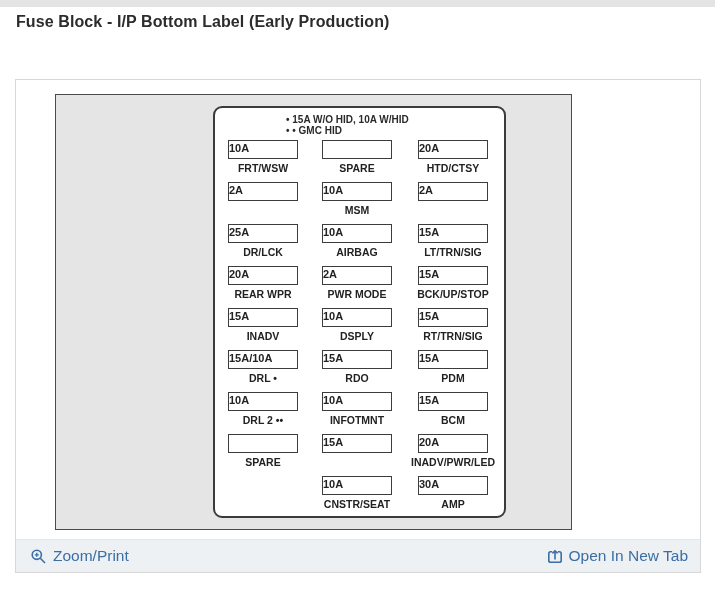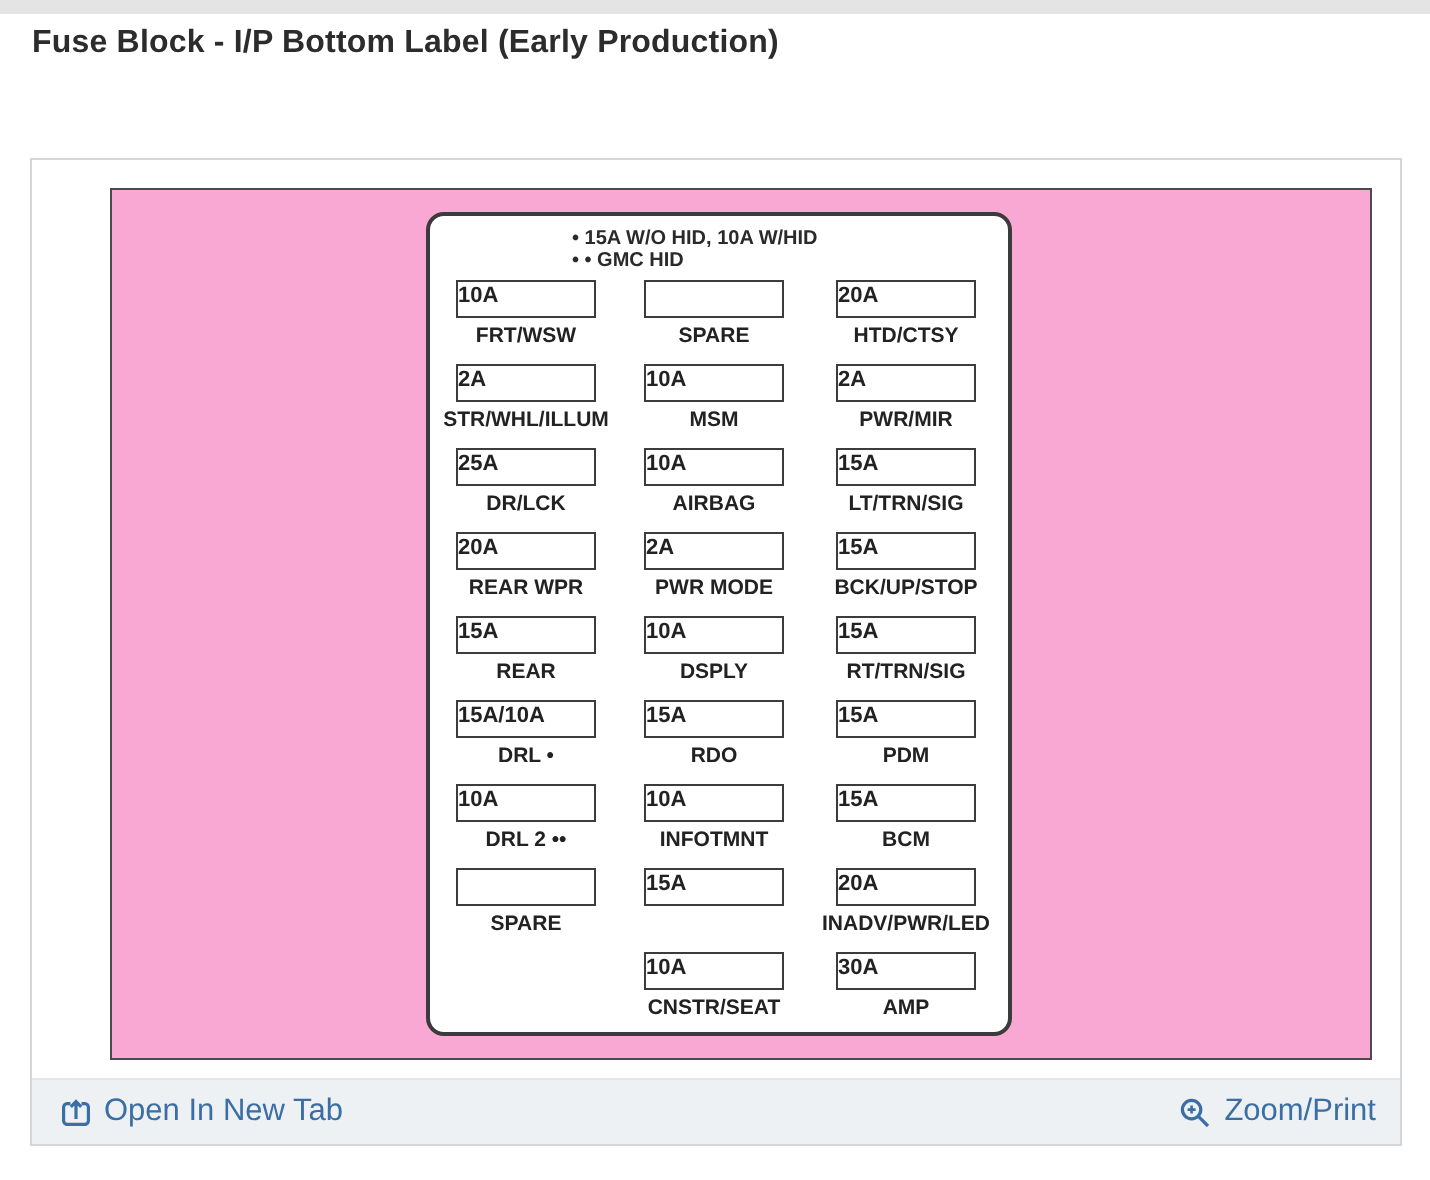--- a/index.html
+++ b/index.html
@@ -12,22 +12,22 @@
   }
   #page-title{
     position:absolute;left:16px;top:13px;font-size:16px;font-weight:bold;
     color:#2c2c2c;letter-spacing:.1px;
   }
   #panel{
     position:absolute;left:15px;top:79px;width:686px;height:494px;
     border:1px solid #d7d7d7;background:#ffffff;box-sizing:border-box;
   }
   #image-area{
-    position:absolute;left:39px;top:14px;width:631px;height:436px;
-    border:1px solid #4b4b4b;background:#f9a8d4;box-sizing:border-box;
+    position:absolute;left:39px;top:14px;width:517px;height:436px;
+    border:1px solid #4b4b4b;background:#e5e5e5;box-sizing:border-box;
   }
   #diagram{
     position:absolute;left:157px;top:11px;width:293px;height:412px;
     border:2px solid #3b3b3b;border-radius:9px;box-sizing:border-box;background:#fff;
   }
   #diagram-notes{
     padding-top:6px;margin-left:71px;font-size:10px;font-weight:bold;
     line-height:11px;color:#2a2a2a;white-space:nowrap;
   }
   #fuse-grid{margin-top:4px;}
@@ -81,29 +81,27 @@
               <div class="fuse-label">SPARE</div>
             </div>
             <div class="fuse-cell">
               <div class="fuse-box">20A</div>
               <div class="fuse-label">HTD/CTSY</div>
             </div>
           </div>
           <div class="fuse-row">
             <div class="fuse-cell">
               <div class="fuse-box">2A</div>
-              <div class="fuse-label">STR/WHL/ILLUM</div>
             </div>
             <div class="fuse-cell">
               <div class="fuse-box">10A</div>
               <div class="fuse-label">MSM</div>
             </div>
             <div class="fuse-cell">
               <div class="fuse-box">2A</div>
-              <div class="fuse-label">PWR/MIR</div>
             </div>
           </div>
           <div class="fuse-row">
             <div class="fuse-cell">
               <div class="fuse-box">25A</div>
               <div class="fuse-label">DR/LCK</div>
             </div>
             <div class="fuse-cell">
               <div class="fuse-box">10A</div>
               <div class="fuse-label">AIRBAG</div>
@@ -123,21 +121,21 @@
               <div class="fuse-label">PWR MODE</div>
             </div>
             <div class="fuse-cell">
               <div class="fuse-box">15A</div>
               <div class="fuse-label">BCK/UP/STOP</div>
             </div>
           </div>
           <div class="fuse-row">
             <div class="fuse-cell">
               <div class="fuse-box">15A</div>
-              <div class="fuse-label">REAR</div>
+              <div class="fuse-label">INADV</div>
             </div>
             <div class="fuse-cell">
               <div class="fuse-box">10A</div>
               <div class="fuse-label">DSPLY</div>
             </div>
             <div class="fuse-cell">
               <div class="fuse-box">15A</div>
               <div class="fuse-label">RT/TRN/SIG</div>
             </div>
           </div>
@@ -191,35 +189,35 @@
             <div class="fuse-cell">
               <div class="fuse-box">30A</div>
               <div class="fuse-label">AMP</div>
             </div>
           </div>
         </div>
     </div>
   </div>
 
   <div id="footer-bar">
+    <a class="footer-link">
+      <span>
+        <svg width="17" height="17" viewBox="0 0 17 17" fill="none" stroke="#3a6ea5" stroke-width="1.6">
+          <circle cx="6.8" cy="6.8" r="4.6"></circle>
+          <path d="M10.3 10.3 L15 15"></path>
+          <path d="M6.8 4.8 V8.8 M4.8 6.8 H8.8" stroke-width="1.3"></path>
+        </svg>
+      </span>
+      <span>Zoom/Print</span>
+    </a>
     <a class="footer-link">
       <span>
         <svg width="16" height="16" viewBox="0 0 16 16" fill="none" stroke="#3a6ea5" stroke-width="1.6">
           <rect x="1.8" y="3.8" width="12.4" height="10.4" rx="1.8"></rect>
           <rect x="5.2" y="1.2" width="5.6" height="5.2" fill="#eef1f4" stroke="none"></rect>
           <path d="M8 11.5 V3 M5.4 5.4 L8 2.8 L10.6 5.4"></path>
         </svg>
       </span>
       <span>Open In New Tab</span>
     </a>
-    <a class="footer-link">
-      <span>
-        <svg width="17" height="17" viewBox="0 0 17 17" fill="none" stroke="#3a6ea5" stroke-width="1.6">
-          <circle cx="6.8" cy="6.8" r="4.6"></circle>
-          <path d="M10.3 10.3 L15 15"></path>
-          <path d="M6.8 4.8 V8.8 M4.8 6.8 H8.8" stroke-width="1.3"></path>
-        </svg>
-      </span>
-      <span>Zoom/Print</span>
-    </a>
   </div>
 
 </div>
 
 </body></html>

